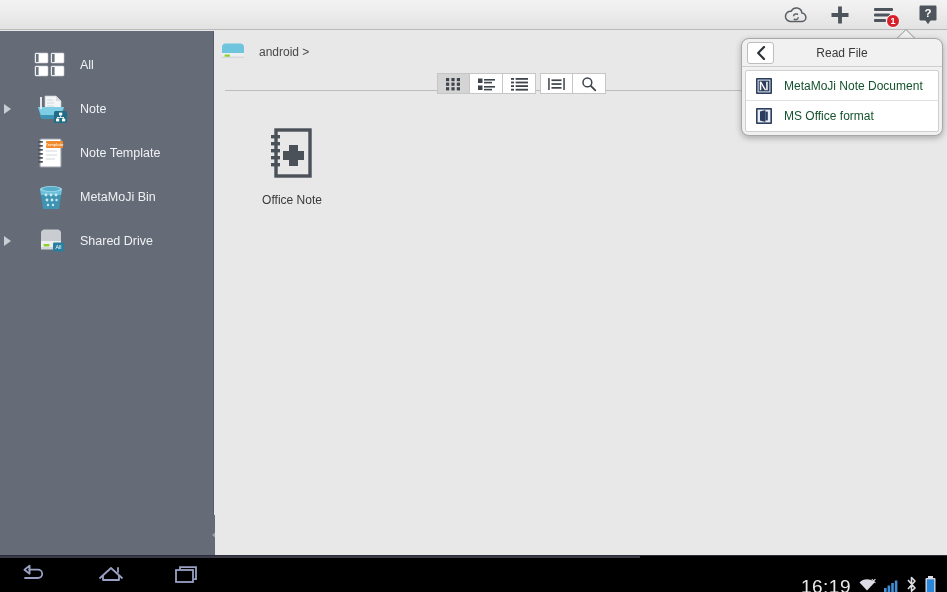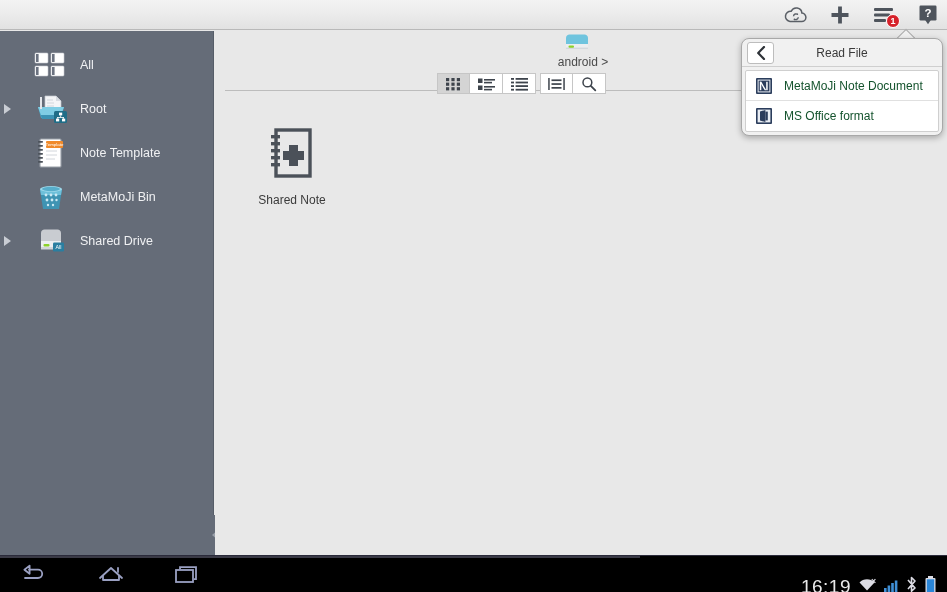--- a/index.html
+++ b/index.html
@@ -58,21 +58,21 @@
     width:0;height:0;border-right:6px solid #9aa0aa;
     border-top:5px solid transparent;border-bottom:5px solid transparent;
   }
 
   
   .main{
     position:absolute; left:215px; top:31px; right:0; height:524px;
     background:#e8e8e8;
   }
   .crumbbar{ position:relative; height:42px; display:flex; align-items:center;
-             padding-left:4px;flex-direction:column; }
+             padding-left:4px; }
   .crumb-ico{ width:28px; height:24px; margin-right:12px; position:relative; }
   .crumb-txt{ font-size:12px; color:#4a4a4a; cursor:pointer; }
 
   .toolbar{ position:relative; height:34px; }
   .toolbar .rule{
     position:absolute; left:10px; right:24px; top:17px; height:1px;
     background:#bcbcbc;
   }
   .tgroup{ position:absolute; left:222px; top:0; display:flex; }
   .tbtn{
@@ -227,21 +227,21 @@
             <rect x="27" y="21.6" width="3.2" height="2.8"></rect>
             <rect x="24" y="27.6" width="3.2" height="2.8"></rect>
             <rect x="30" y="27.6" width="3.2" height="2.8"></rect>
             <rect x="28.3" y="24.4" width=".8" height="2"></rect>
             <rect x="25.3" y="26" width="6.3" height=".8"></rect>
             <rect x="25.3" y="26" width=".8" height="1.8"></rect>
             <rect x="31" y="26" width=".8" height="1.8"></rect>
           </g>
         </svg>
       </div>
-      <span class="side-label">Root</span>
+      <span class="side-label">Note</span>
     </div>
 
     <div class="side-item">
       <div class="side-ico">
         <svg width="38" height="36" viewBox="0 0 38 36">
           <rect x="8" y="4" width="21" height="28" rx="1" fill="#ffffff" stroke="#9aa0a8" stroke-width="1.1"></rect>
           <g stroke="#c7ccd2" stroke-width=".8">
               <path d="M14 12h11M14 16h11M14 20h11M14 24h9"></path>
             </g>
           <g fill="#4b5159">
@@ -393,21 +393,21 @@
               <rect x="8" y="10" width="9" height="3.4"></rect>
               <rect x="8" y="17" width="9" height="3.4"></rect>
               <rect x="8" y="24" width="9" height="3.4"></rect>
               <rect x="8" y="31" width="9" height="3.4"></rect>
               <rect x="8" y="38" width="9" height="3.4"></rect>
               <rect x="26" y="20" width="9" height="21"></rect>
               <rect x="20" y="26" width="21" height="9"></rect>
             </g>
           </svg>
         </div>
-        <span class="tile-label">Shared Note</span>
+        <span class="tile-label">Office Note</span>
       </div>
     </div>
 
   </div>
 
   <div class="popup-tail"></div>
   <div class="popup">
     <div class="popup-head">
       <div class="popup-back">
         <svg width="10" height="14" viewBox="0 0 10 14">

